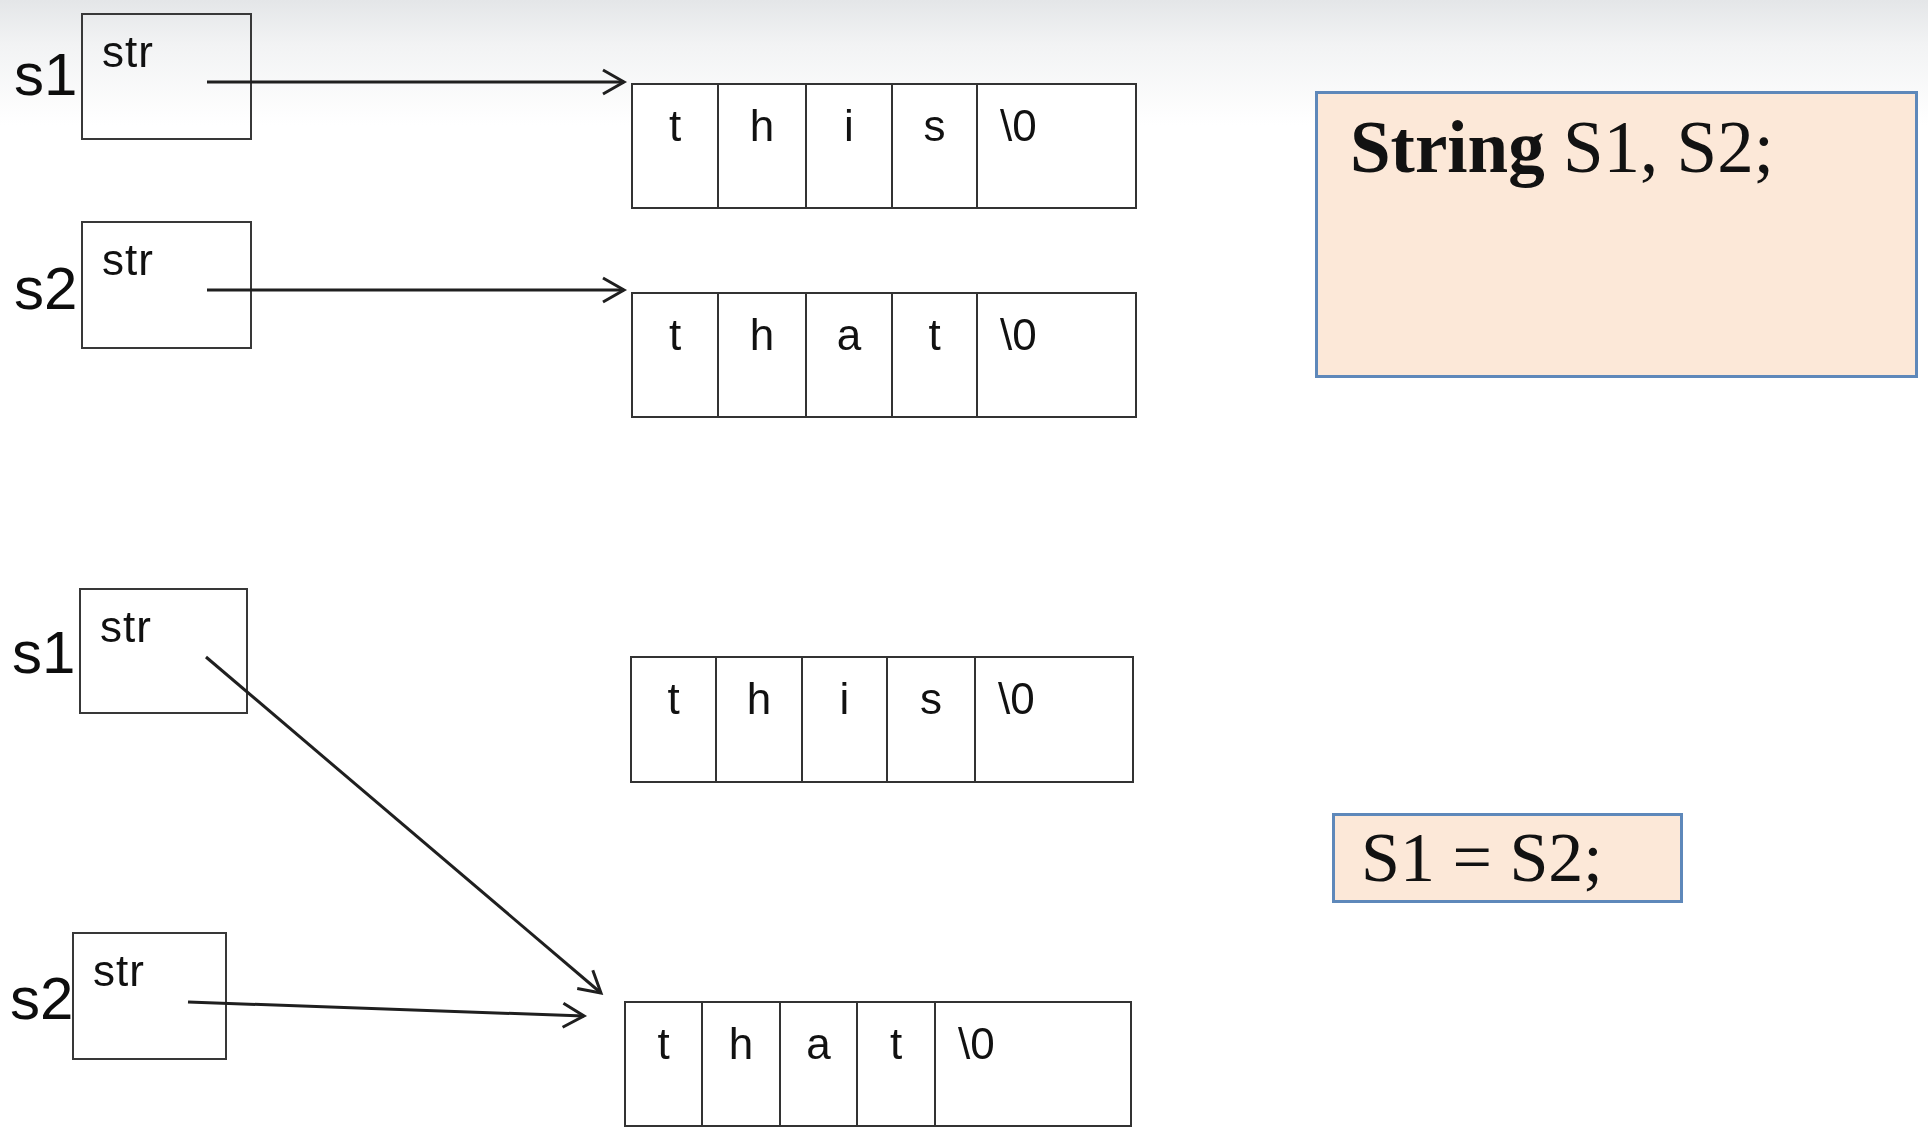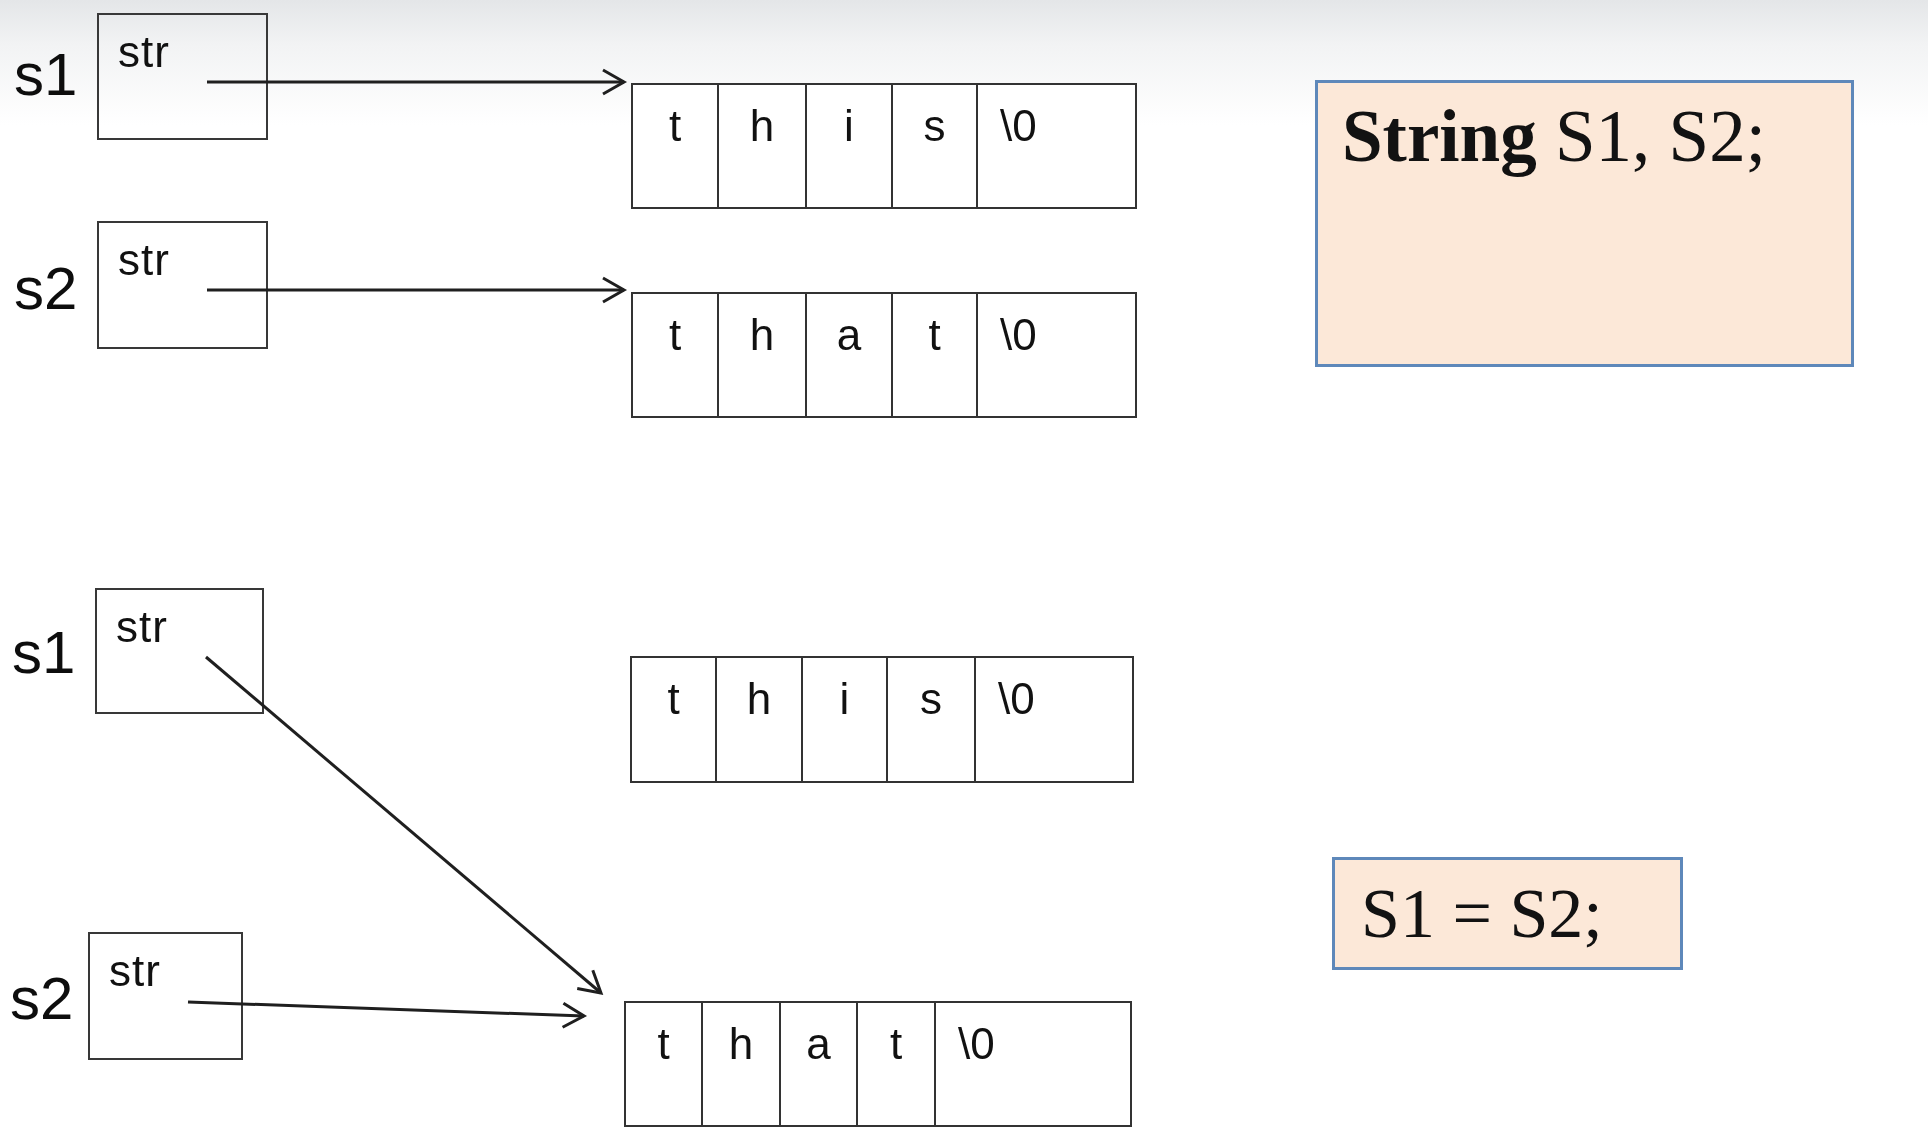--- a/index.html
+++ b/index.html
@@ -7,21 +7,21 @@
     width:1928px;height:1136px;overflow:hidden;
     font-family:"Liberation Sans",sans-serif;
     background:#ffffff;
   }
   .stage{
     position:relative;width:1928px;height:1136px;
     background:linear-gradient(180deg,#e4e6e8 0px,#f2f3f4 45px,#ffffff 125px,#ffffff 100%);
   }
   
   .varbox{
-    position:absolute;border:2px solid #383838;background:transparent;box-sizing:border-box;margin-left:16px;
+    position:absolute;border:2px solid #383838;background:transparent;box-sizing:border-box;
   }
   .varbox .field{
     position:absolute;top:12px;left:19px;
     font-size:44px;color:#111;letter-spacing:1px;
   }
   .varlabel{
     position:absolute;font-size:60px;color:#0d0d0d;
   }
   
   .arr{
@@ -37,29 +37,28 @@
     border-right:none;flex:1;justify-content:flex-start;padding-left:22px;
   }
   
   .codebox{
     position:absolute;box-sizing:border-box;
     background:var(--code-fill,#fce8d8);
     border:3px solid var(--code-border,#5e88ba);
     font-family:"Liberation Serif",serif;color:#121212;
   }
   .codebox.declare{
-    left:1315px;top:80px;width:539px;height:287px;
-    padding:10px 0 0 24px;font-size:73px;line-height:88px;
+    left:1315px;top:91px;width:603px;height:287px;
+    padding:10px 0 0 32px;font-size:73px;line-height:88px;
   }
   .codebox.declare .kw{font-weight:bold;}
   .codebox.assign{
-    left:1332px;top:813px;width:351px;height:113px;
+    left:1332px;top:813px;width:351px;height:90px;
     display:flex;align-items:center;padding-left:26px;
     font-size:70px;
-    margin-top:44px;
   }
   
   svg.arrows{position:absolute;left:0;top:0;pointer-events:none;}
 </style>
 </head>
 <body>
 
 <div class="stage">
 
   <div class="varlabel" style="left:14px;top:40px;">s1</div>

